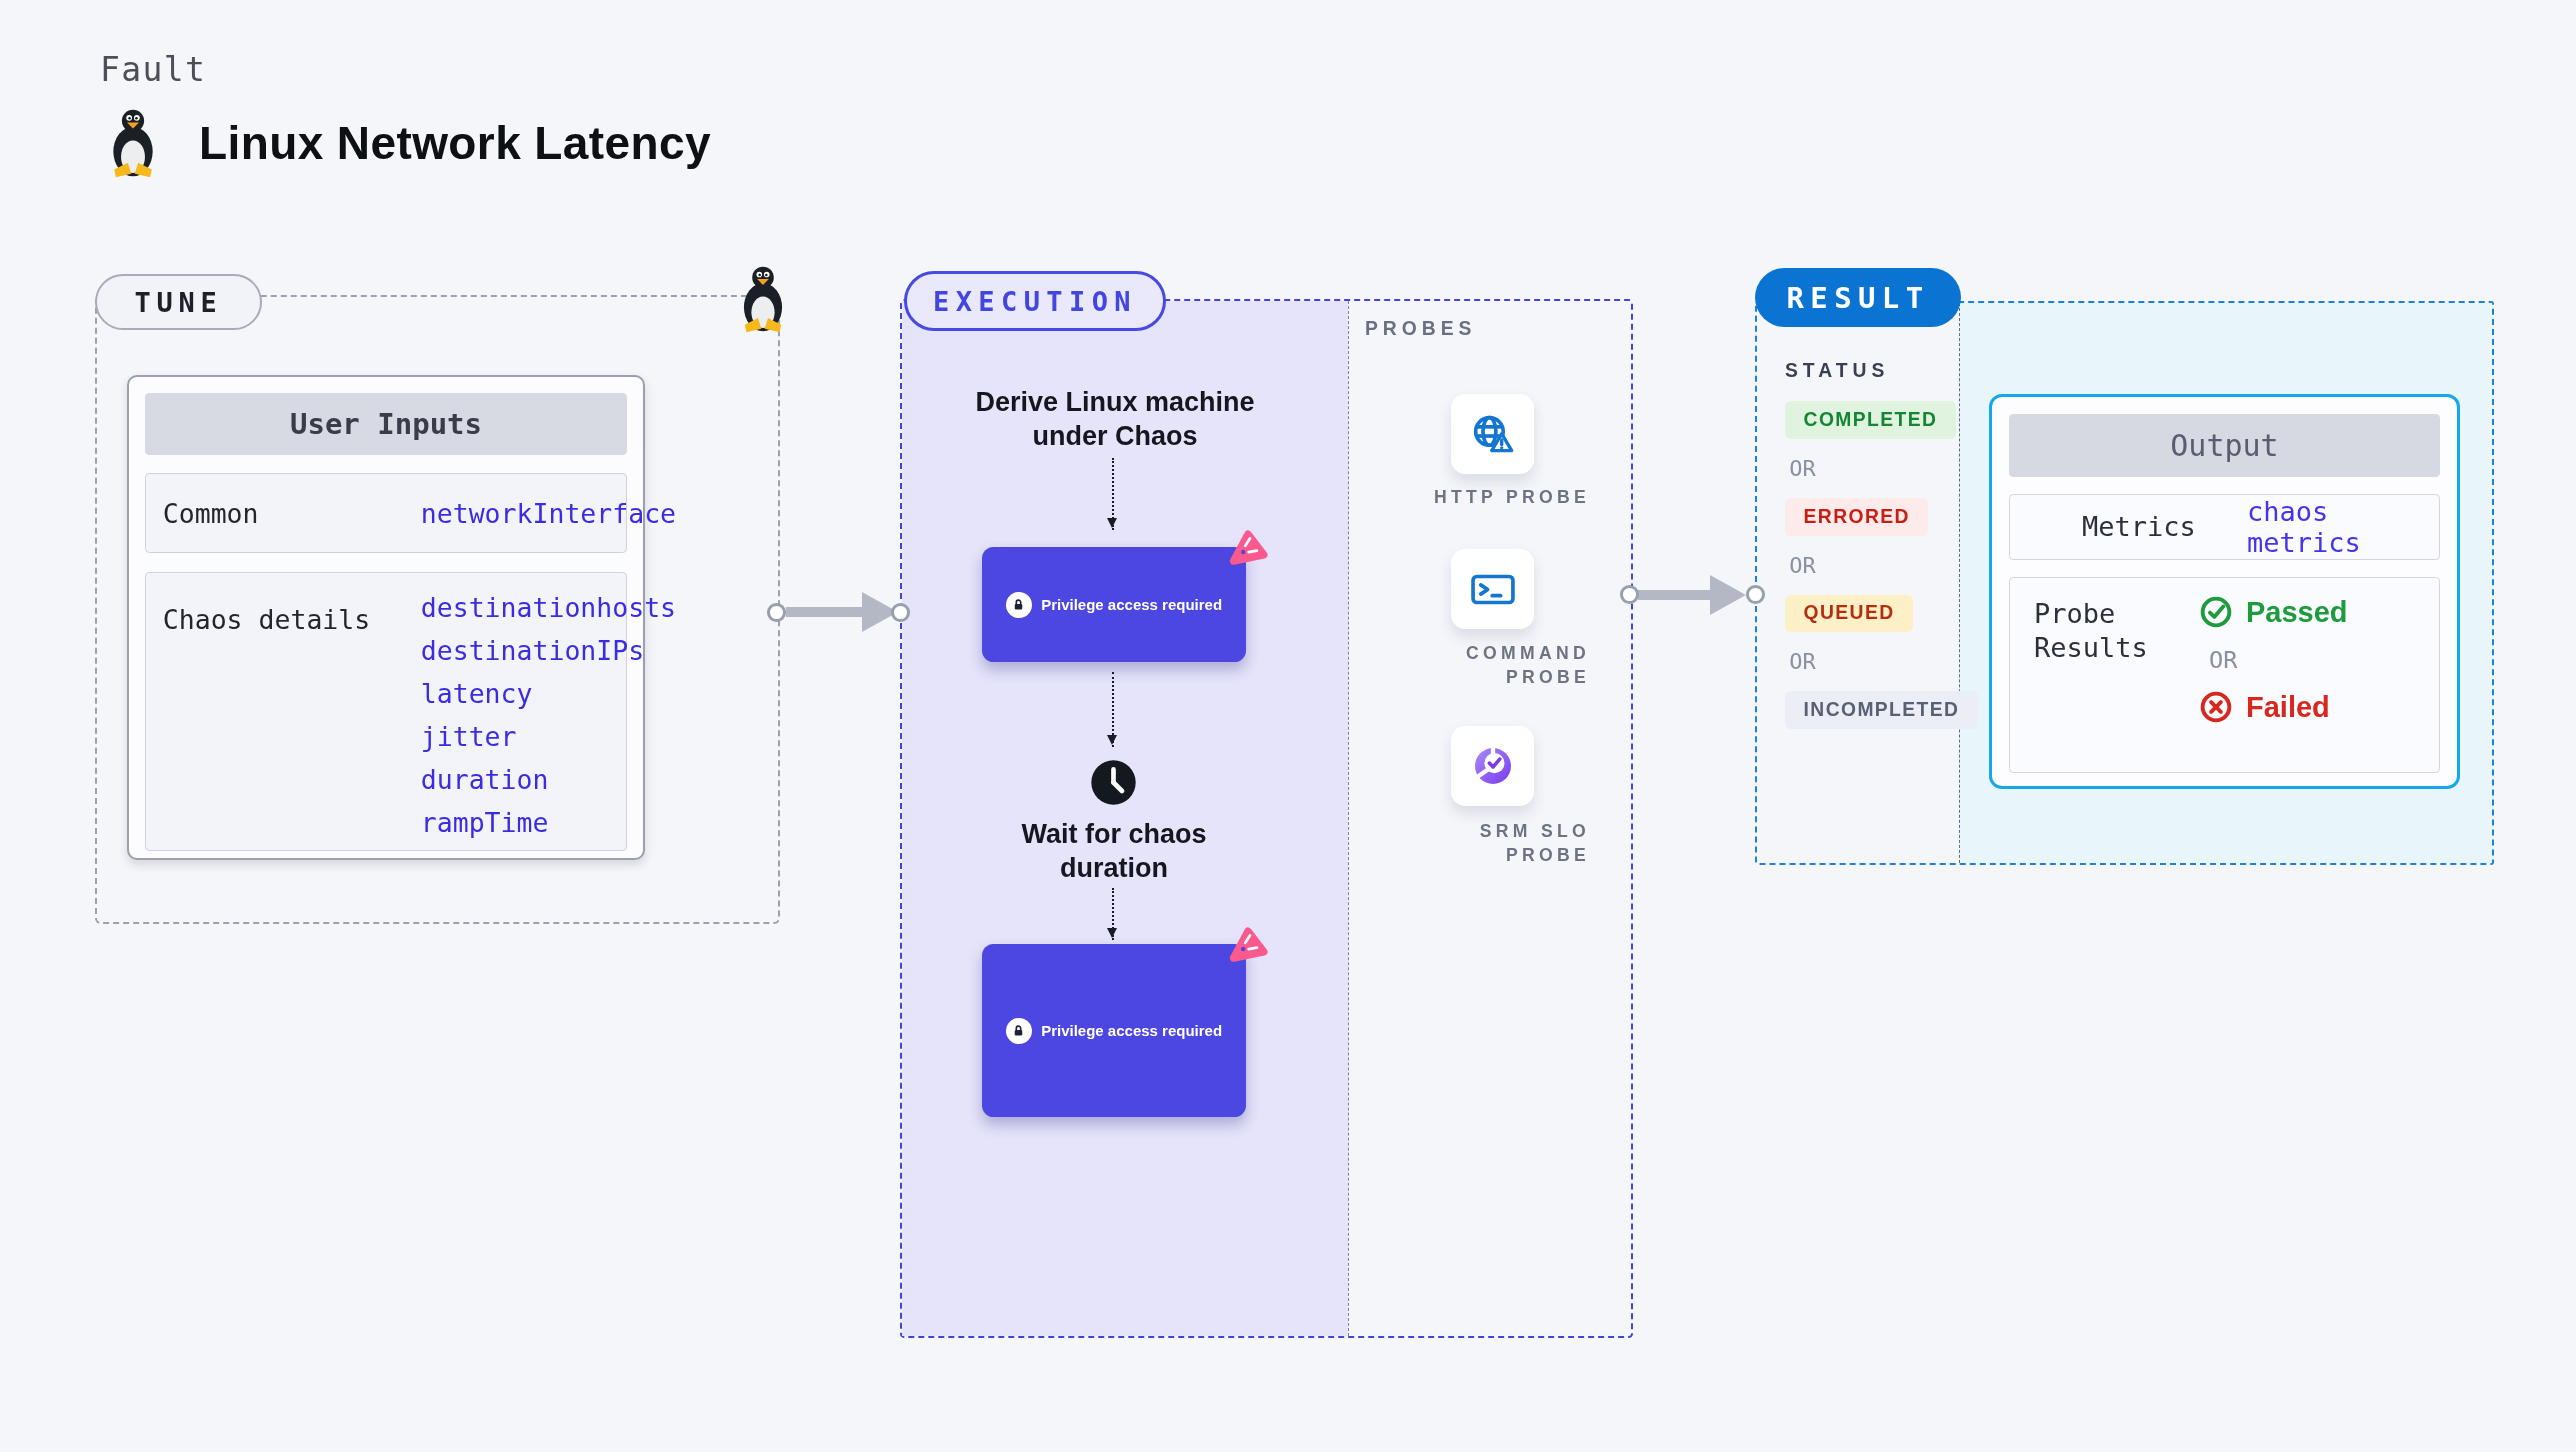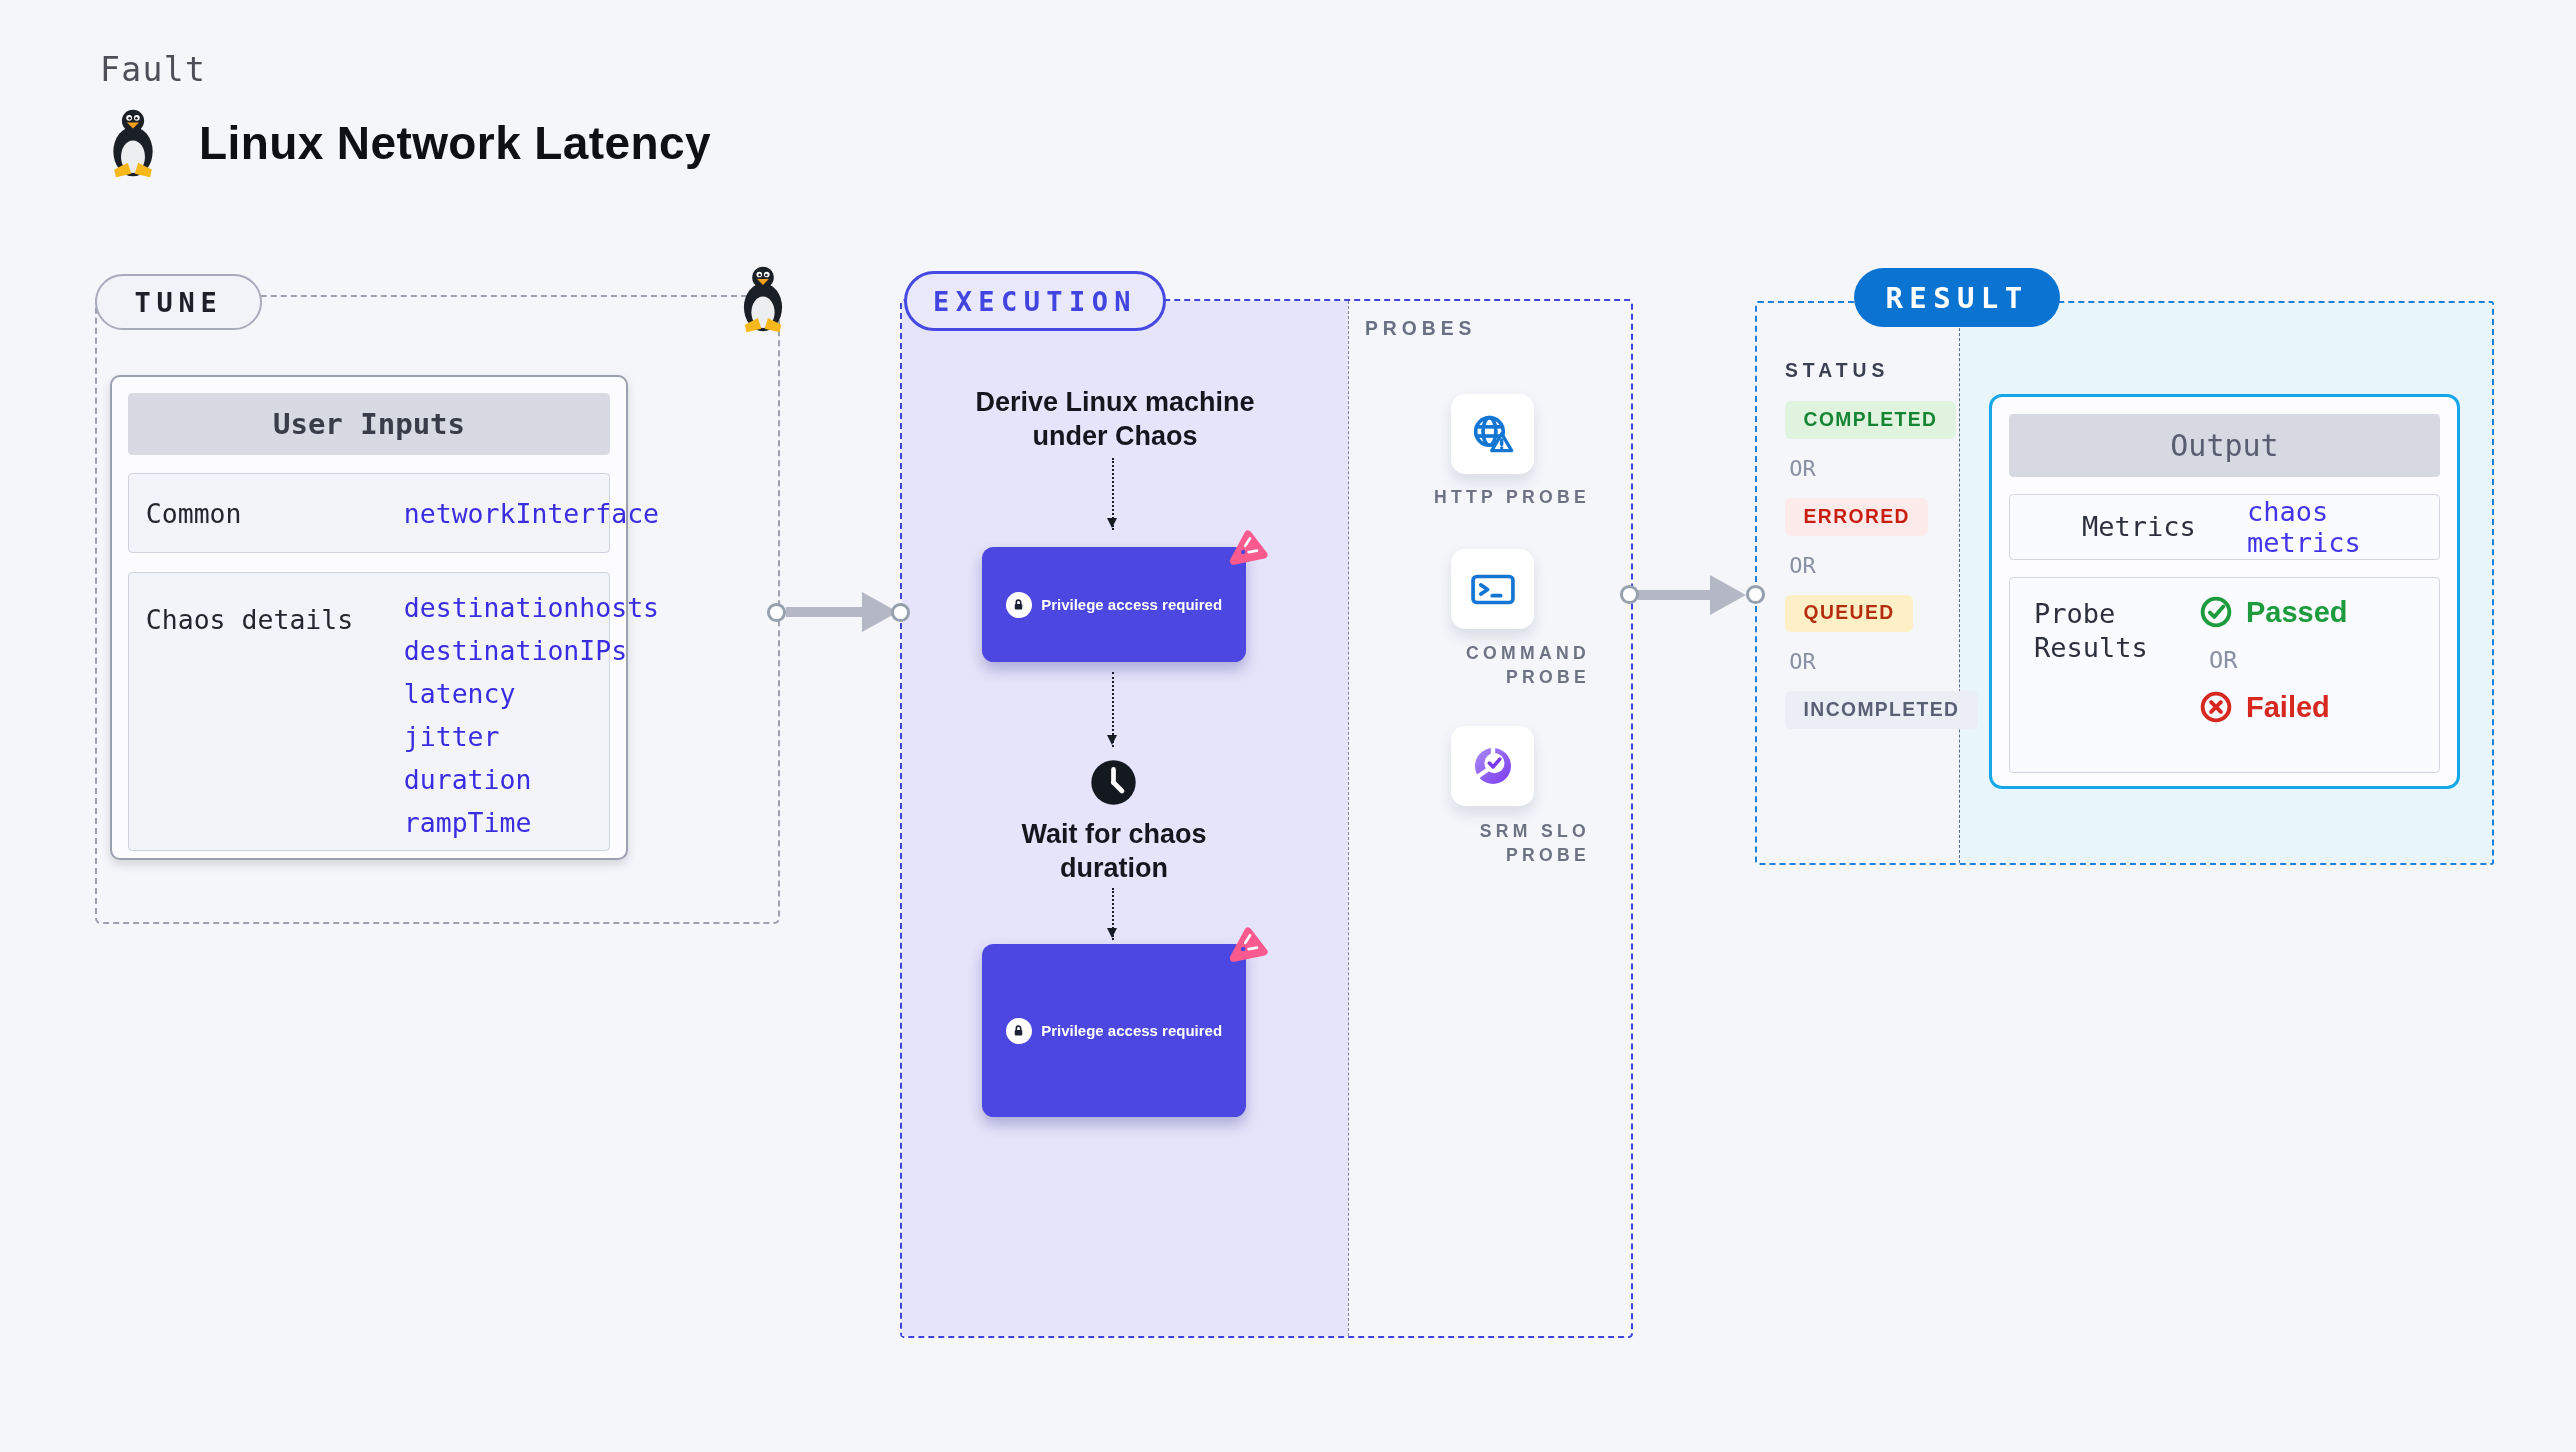--- a/index.html
+++ b/index.html
@@ -12,34 +12,34 @@
   .kicker{left:100px;top:50px;font-size:33px;line-height:40px;color:#4d4e58;letter-spacing:1.4px;}
   .page-title{left:199px;top:107px;font-size:46px;line-height:72px;font-weight:bold;color:#0d1014;letter-spacing:0.4px;}
 
   
   .pill{display:flex;align-items:center;justify-content:center;border-radius:30px;z-index:7;}
   .pill span{font-family:"DejaVu Sans Mono",monospace;font-weight:bold;}
   .pill-tune{left:95px;top:274px;width:163px;height:52px;background:#f2f3f8;border:2.1px solid #a8acba;}
   .pill-tune span{font-size:27px;color:#1d2029;letter-spacing:5.7px;}
   .pill-exec{left:904px;top:271px;width:256px;height:54px;background:#eae9fc;border:3.6px solid #4649e2;}
   .pill-exec span{font-size:27px;color:#4245df;letter-spacing:6.4px;}
-  .pill-result{left:1854px;top:268px;width:206px;height:59px;background:#0b73d2;border:none;}
+  .pill-result{left:1755px;top:268px;width:206px;height:59px;background:#0b73d2;border:none;}
   .pill-result span{font-size:29px;color:#ffffff;letter-spacing:6.4px;}
 
   
   .tune-box{left:95px;top:295px;width:681px;height:625px;border:2.1px dashed #9ba1ae;border-radius:5.7px;}
   .exec-box{left:900px;top:299px;width:729px;height:1035px;border:2.1px dashed #4144da;border-radius:4.3px;}
   .exec-fill{position:absolute;left:0;top:0;bottom:0;width:446px;background:#e5e4fa;}
   .exec-divider{position:absolute;left:446px;top:0;bottom:0;width:0;border-left:1.4px dashed #7b8093;}
   .result-box{left:1755px;top:301px;width:735px;height:560px;border:2.9px dashed #1b81da;border-radius:2.9px;}
   .result-fill{position:absolute;left:202px;top:0;bottom:0;right:0;background:#e8f5fb;}
   .result-divider{position:absolute;left:202px;top:0;bottom:0;width:0;border-left:1.4px dashed #5d6a82;}
 
   
-  .ui-card{left:110px;top:375px;width:518px;height:485px;background:#fcfcfe;border:2.1px solid #9aa0ae;border-radius:10px;
+  .ui-card{left:127px;top:375px;width:518px;height:485px;background:#fcfcfe;border:2.1px solid #9aa0ae;border-radius:10px;
            box-shadow:0 4.3px 10px rgba(25,30,60,.14);box-sizing:border-box;padding:15.8px;}
   .ui-heading{height:62px;background:#d8dae3;border-radius:4.3px;display:flex;align-items:center;justify-content:center;
               font-size:29px;font-weight:bold;color:#393d49;}
   .ui-row{margin-top:18.6px;background:#f3f4f9;border:1.4px solid #ced2dc;border-radius:4.3px;display:flex;box-sizing:border-box;}
   .ui-row-1{height:80px;align-items:center;}
   .ui-row-2{height:279px;align-items:flex-start;}
   .ui-label{margin-left:17px;width:215px;font-size:26.5px;color:#23262f;flex:none;}
   .ui-row-2 .ui-label{margin-top:31.5px;}
   .ui-value{font-size:26.5px;color:#3a2ce0;margin-left:43px;}
   .ui-values{margin-left:43px;padding-top:13px;}

